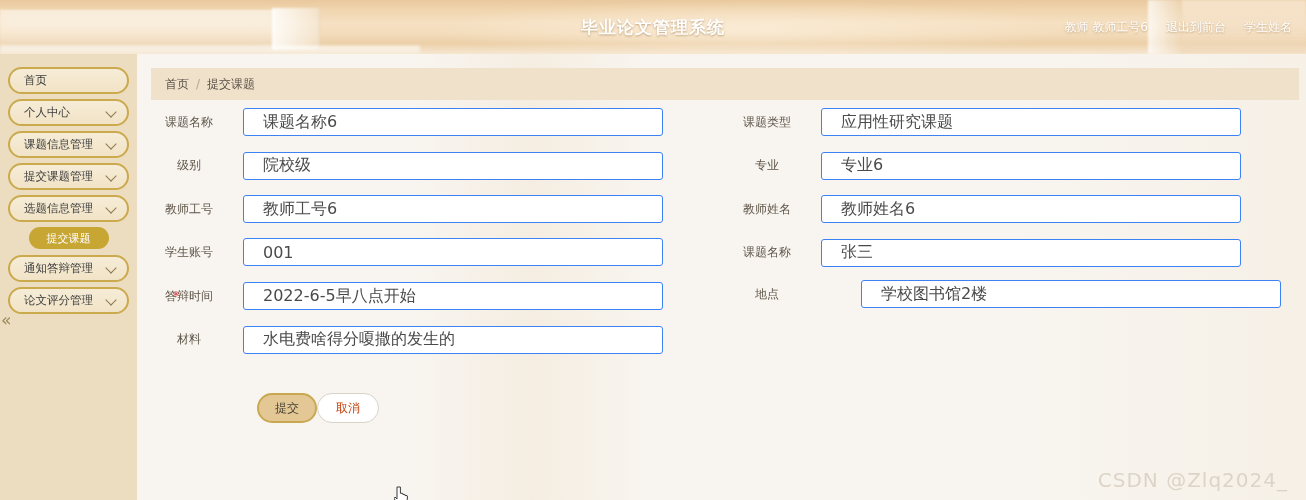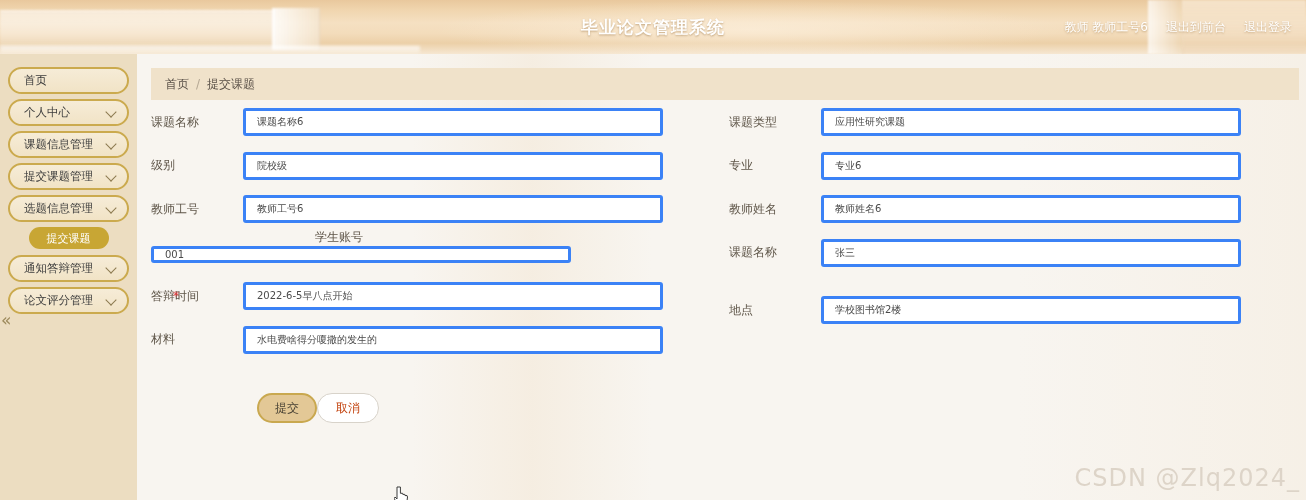--- a/index.html
+++ b/index.html
@@ -193,46 +193,46 @@
     width: 1148px; height: 380px;
   }
   .form-row {
     position: absolute;
     display: flex;
     align-items: center;
     height: 28px;
   }
   .fr-label {
     width: 92px;
-    text-align: left;
+    text-align: center;
     font-size: 12px;
     color: #5e5548;
     padding-right: 16px;
     box-sizing: border-box;
     white-space: nowrap;
     position: relative;
   }
   .req-star {
     color: #e4393c;
     position: absolute;
     left: 22px;
     top: 1px;
     font-size: 12px;
   }
   .fr-input {
     width: 420px;
     height: 28px;
     background: #ffffff;
-    border: 3px solid #3b82f6;
+    border: 1px solid #3b82f6;
     border-radius: 3px;
     box-sizing: border-box;
     display: flex;
     align-items: center;
-    padding-left: 11px;
-    font-size: 10px;
+    padding-left: 19px;
+    font-size: 16px;
     color: #4a4a4a;
     cursor: text;
   }
 
   .btn-row {
     position: absolute;
     left: 106px; top: 285px;
     display: flex;
     align-items: center;
   }
@@ -262,22 +262,22 @@
   
   .cursor-hand {
     position: absolute;
     left: 243px; top: 378px;
     width: 18px; height: 22px;
     pointer-events: none;
   }
 
   .watermark {
     position: absolute;
-    right: 6px; bottom: 8px;
-    font-size: 24px;
+    right: 18px; bottom: 8px;
+    font-size: 20px;
     color: #ddd4c8;
     letter-spacing: 1px;
     white-space: nowrap;
     user-select: none;
   }
 </style>
 </head>
 <body>
 
 <div class="header">
@@ -286,21 +286,21 @@
     <div class="hd-panel-b"></div>
     <div class="hd-panel-c"></div>
     <div class="hd-panel-d"></div>
     <div class="hd-panel-e"></div>
     <div class="hd-glow"></div>
   </div>
   <div class="header-title">毕业论文管理系统</div>
   <div class="header-right">
     <span class="hr-item">教师 教师工号6</span>
     <span class="hr-item">退出到前台</span>
-    <span class="hr-item">退出登录</span>
+    <span class="hr-item">学生姓名</span>
   </div>
 </div>
 
 <div class="sidebar">
   <div class="menu" id="menu-container">
       <div class="menu-item">
         <span class="mi-label">首页</span>
       </div>
       <div class="menu-item">
         <span class="mi-label">个人中心</span>
@@ -350,21 +350,21 @@
           <div class="fr-input">课题名称6</div>
         </div>
         <div class="form-row" style="left: 0px; top: 43.5px;">
           <div class="fr-label"><span>级别</span></div>
           <div class="fr-input">院校级</div>
         </div>
         <div class="form-row" style="left: 0px; top: 87px;">
           <div class="fr-label"><span>教师工号</span></div>
           <div class="fr-input">教师工号6</div>
         </div>
-        <div class="form-row" style="left: 0px; top: 121px; flex-direction: column;">
+        <div class="form-row" style="left: 0px; top: 130px;">
           <div class="fr-label"><span>学生账号</span></div>
           <div class="fr-input">001</div>
         </div>
         <div class="form-row" style="left: 0px; top: 174px;">
           <div class="fr-label"><span class="req-star">*</span><span>答辩时间</span></div>
           <div class="fr-input">2022-6-5早八点开始</div>
         </div>
         <div class="form-row" style="left: 0px; top: 217.5px;">
           <div class="fr-label"><span>材料</span></div>
           <div class="fr-input">水电费啥得分嗄撒的发生的</div>
@@ -380,21 +380,21 @@
           <div class="fr-input">专业6</div>
         </div>
         <div class="form-row" style="left: 578px; top: 87px;">
           <div class="fr-label"><span>教师姓名</span></div>
           <div class="fr-input">教师姓名6</div>
         </div>
         <div class="form-row" style="left: 578px; top: 130.5px;">
           <div class="fr-label"><span>课题名称</span></div>
           <div class="fr-input">张三</div>
         </div>
-        <div class="form-row" style="left: 578px; top: 188px;">
+        <div class="form-row" style="left: 578px; top: 172px; gap: 40px;">
           <div class="fr-label"><span>地点</span></div>
           <div class="fr-input">学校图书馆2楼</div>
         </div>
       </div>
 
     <div class="btn-row">
       <div class="btn btn-submit">提交</div>
       <div class="btn btn-cancel">取消</div>
     </div>
 

